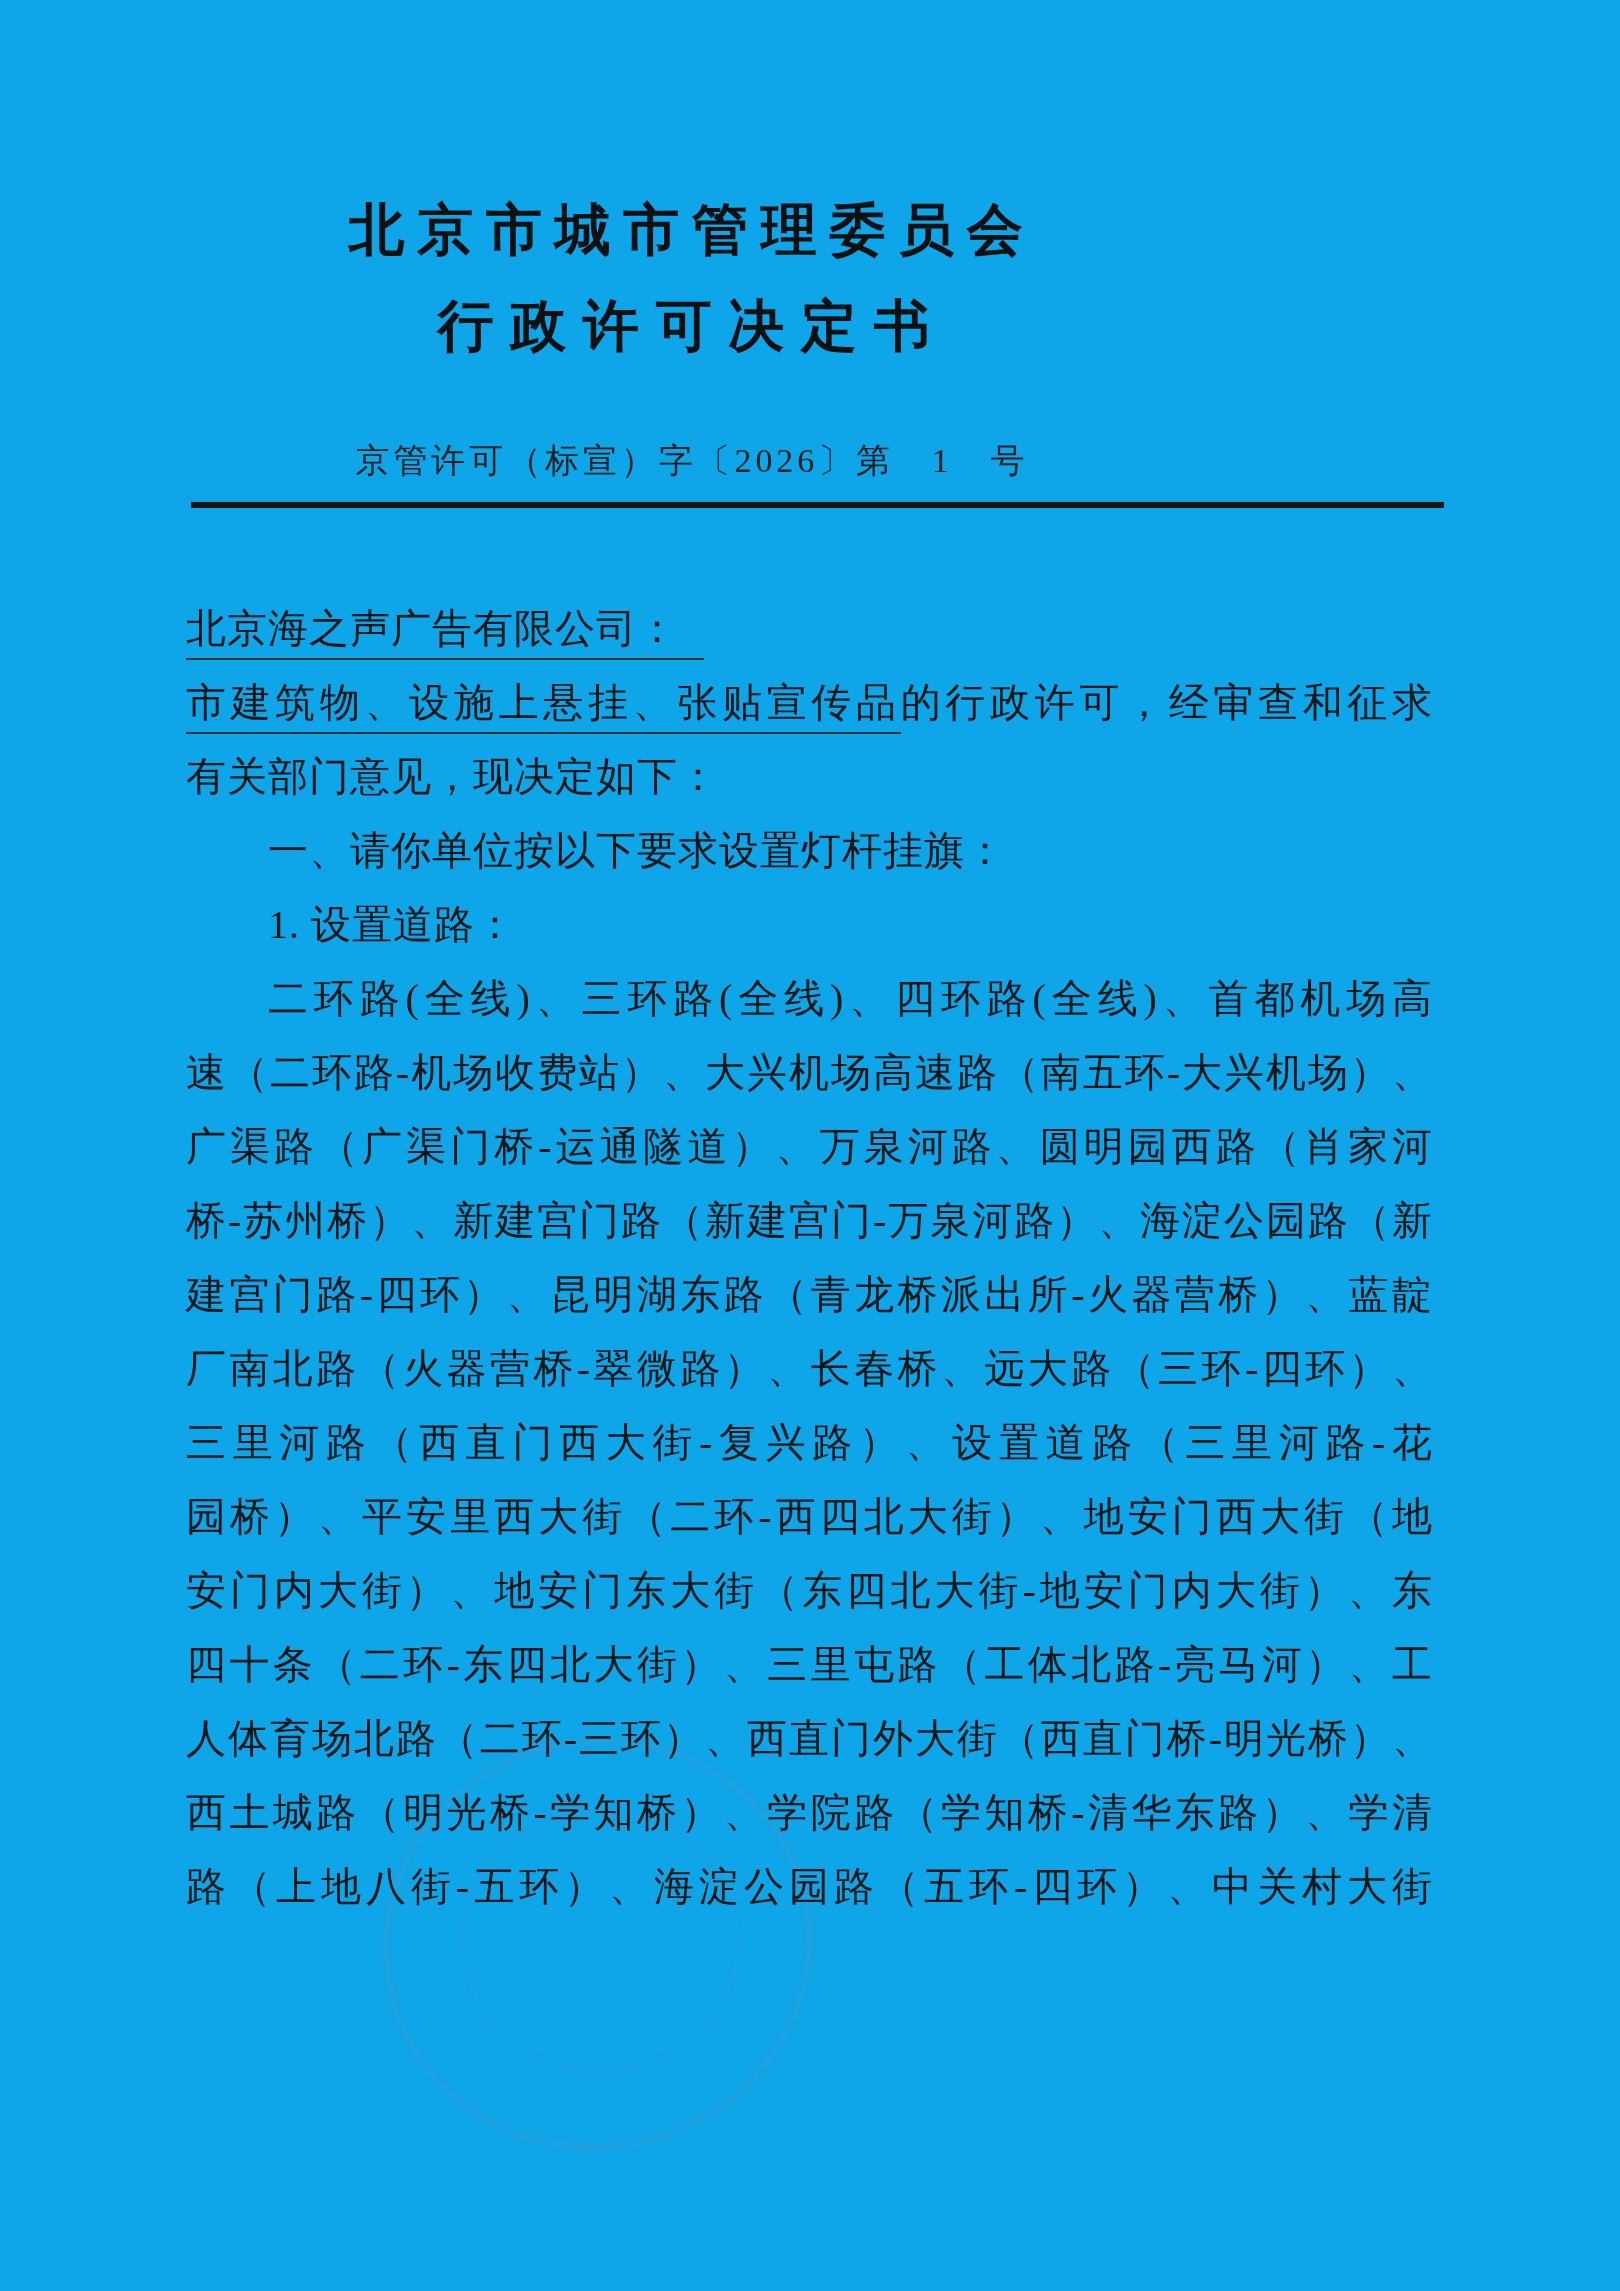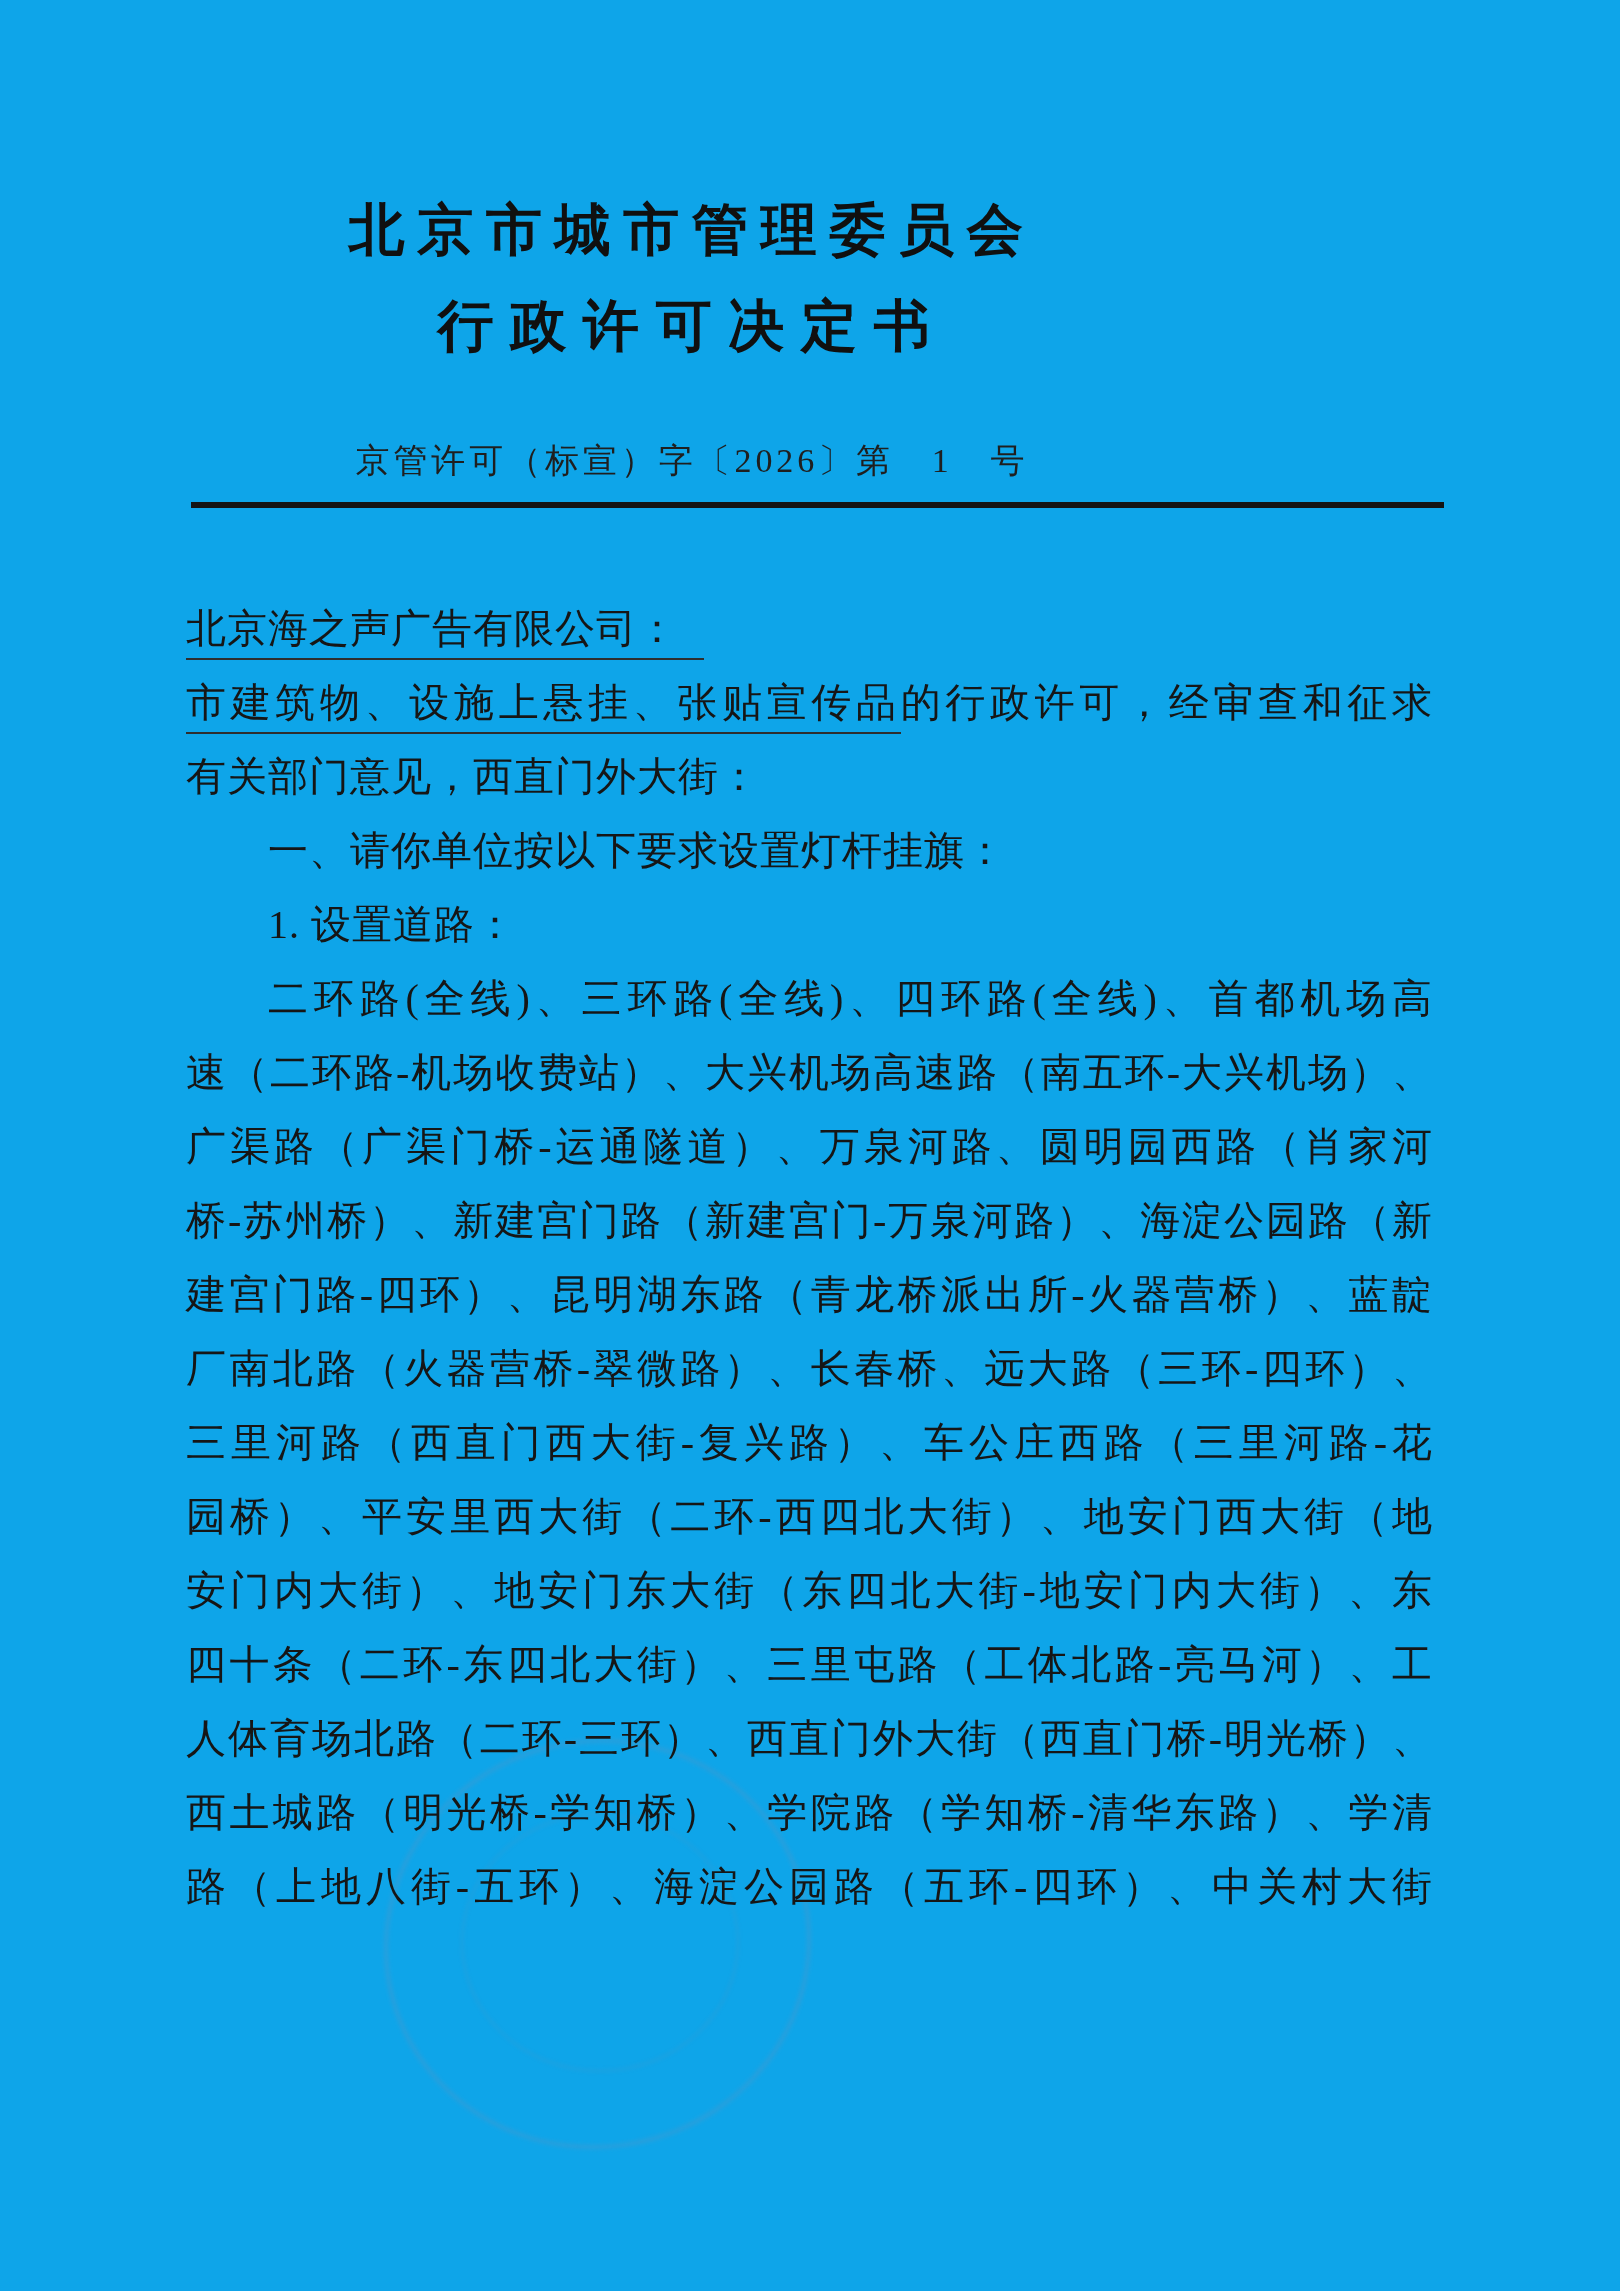--- a/index.html
+++ b/index.html
@@ -92,30 +92,30 @@
   </div>
 
   <div class="rule"></div>
 
   <div class="seal-ghost"></div>
   <div class="seal-ghost2"></div>
 
   <div class="doc-body">
       <div class="line"><span class="u tail">北京海之声广告有限公司：</span></div>
       <div class="line fill"><span class="u">市建筑物、设施上悬挂、张贴宣传品</span><span>的行政许可，经审查和征求</span></div>
-      <div class="line"><span>有关部门意见，西直门外大街：</span></div>
+      <div class="line"><span>有关部门意见，现决定如下：</span></div>
       <div class="line indent"><span>一、请你单位按以下要求设置灯杆挂旗：</span></div>
       <div class="line indent"><span>1. 设置道路：</span></div>
       <div class="line indent fill"><span>二环路(全线)、三环路(全线)、四环路(全线)、首都机场高</span></div>
       <div class="line fill"><span>速（二环路-机场收费站）、大兴机场高速路（南五环-大兴机场）、</span></div>
       <div class="line fill"><span>广渠路（广渠门桥-运通隧道）、万泉河路、圆明园西路（肖家河</span></div>
       <div class="line fill"><span>桥-苏州桥）、新建宫门路（新建宫门-万泉河路）、海淀公园路（新</span></div>
       <div class="line fill"><span>建宫门路-四环）、昆明湖东路（青龙桥派出所-火器营桥）、蓝靛</span></div>
       <div class="line fill"><span>厂南北路（火器营桥-翠微路）、长春桥、远大路（三环-四环）、</span></div>
-      <div class="line fill"><span>三里河路（西直门西大街-复兴路）、车公庄西路（三里河路-花</span></div>
+      <div class="line fill"><span>三里河路（西直门西大街-复兴路）、设置道路（三里河路-花</span></div>
       <div class="line fill"><span>园桥）、平安里西大街（二环-西四北大街）、地安门西大街（地</span></div>
       <div class="line fill"><span>安门内大街）、地安门东大街（东四北大街-地安门内大街）、东</span></div>
       <div class="line fill"><span>四十条（二环-东四北大街）、三里屯路（工体北路-亮马河）、工</span></div>
       <div class="line fill"><span>人体育场北路（二环-三环）、西直门外大街（西直门桥-明光桥）、</span></div>
       <div class="line fill"><span>西土城路（明光桥-学知桥）、学院路（学知桥-清华东路）、学清</span></div>
       <div class="line fill"><span>路（上地八街-五环）、海淀公园路（五环-四环）、中关村大街</span></div>
     </div>
 
 </div>
 

